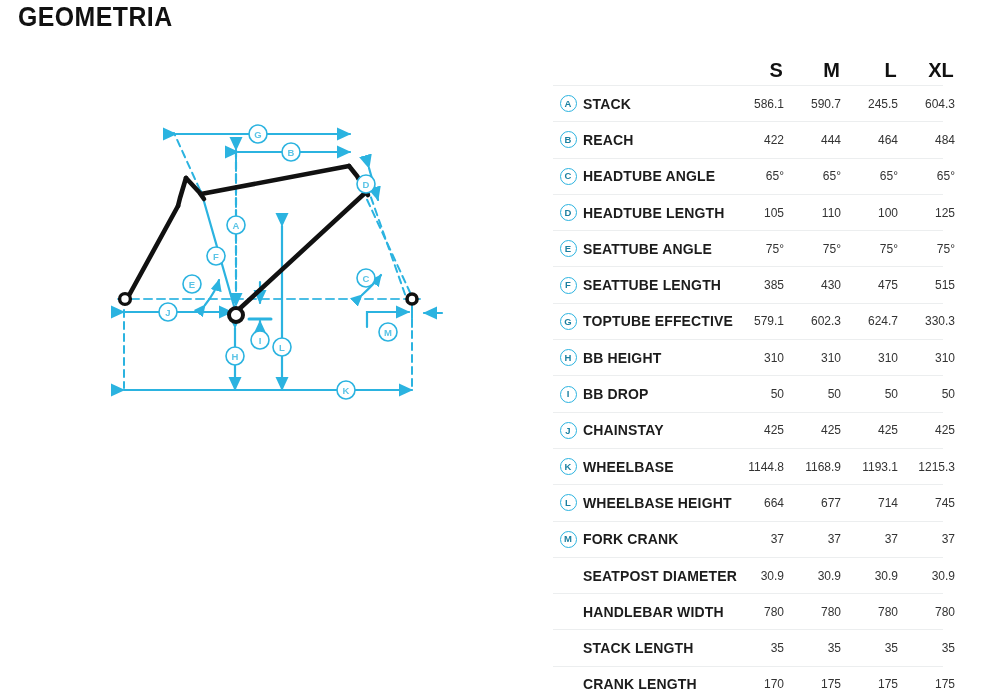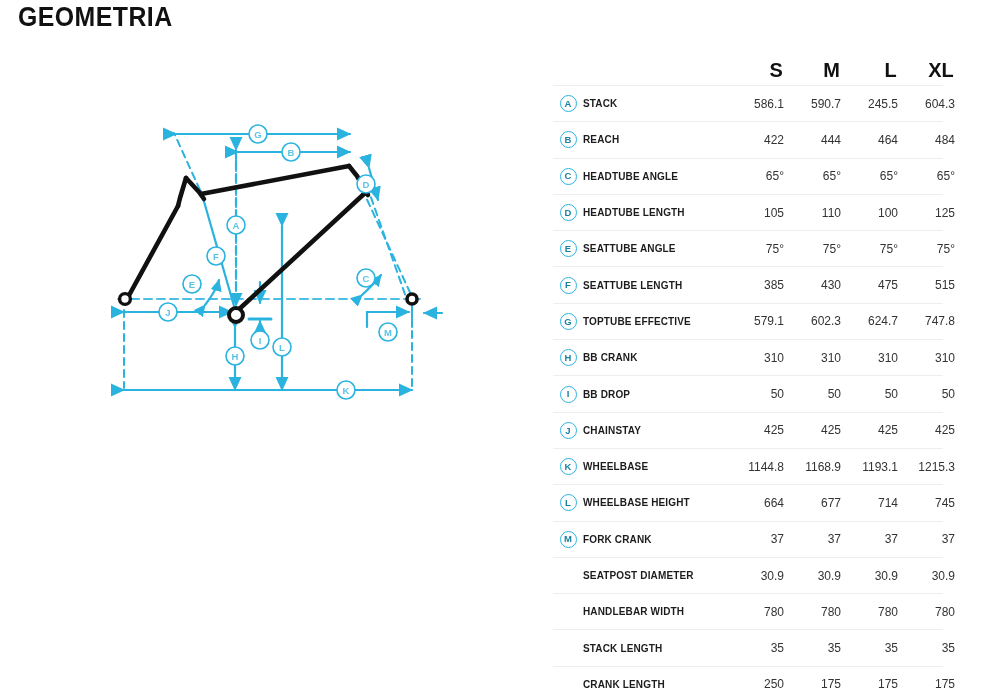--- a/index.html
+++ b/index.html
@@ -67,21 +67,21 @@
     border:1.4px solid #2bb3e0;
     display:flex;align-items:center;justify-content:center;
     font-size:9.5px;
     font-weight:bold;
     color:#1a7fa0;
     line-height:1;
     box-sizing:border-box;
   }
   .cell-label{
     width:148px;flex:0 0 148px;
-    font-size:10px;
+    font-size:14px;
     font-weight:bold;
     color:#1c1c1c;
     letter-spacing:0.15px;
     white-space:nowrap;
   }
   .cell-val{
     width:53px;flex:0 0 53px;
     text-align:right;
     font-size:12px;
     color:#333333;
@@ -300,27 +300,27 @@
         <div class="cell-val">515</div>
       </div>
       <div class="trow">
         <div class="cell-badge">
           <div class="badge">G</div>
         </div>
         <div class="cell-label">TOPTUBE EFFECTIVE</div>
         <div class="cell-val">579.1</div>
         <div class="cell-val">602.3</div>
         <div class="cell-val">624.7</div>
-        <div class="cell-val">747.8</div>
+        <div class="cell-val">330.3</div>
       </div>
       <div class="trow">
         <div class="cell-badge">
           <div class="badge">H</div>
         </div>
-        <div class="cell-label">BB CRANK</div>
+        <div class="cell-label">BB HEIGHT</div>
         <div class="cell-val">310</div>
         <div class="cell-val">310</div>
         <div class="cell-val">310</div>
         <div class="cell-val">310</div>
       </div>
       <div class="trow">
         <div class="cell-badge">
           <div class="badge">I</div>
         </div>
         <div class="cell-label">BB DROP</div>
@@ -389,19 +389,19 @@
         <div class="cell-badge"></div>
         <div class="cell-label">STACK LENGTH</div>
         <div class="cell-val">35</div>
         <div class="cell-val">35</div>
         <div class="cell-val">35</div>
         <div class="cell-val">35</div>
       </div>
       <div class="trow">
         <div class="cell-badge"></div>
         <div class="cell-label">CRANK LENGTH</div>
-        <div class="cell-val">250</div>
+        <div class="cell-val">170</div>
         <div class="cell-val">175</div>
         <div class="cell-val">175</div>
         <div class="cell-val">175</div>
       </div>
     </div>
 </div>
 
 </body></html>

